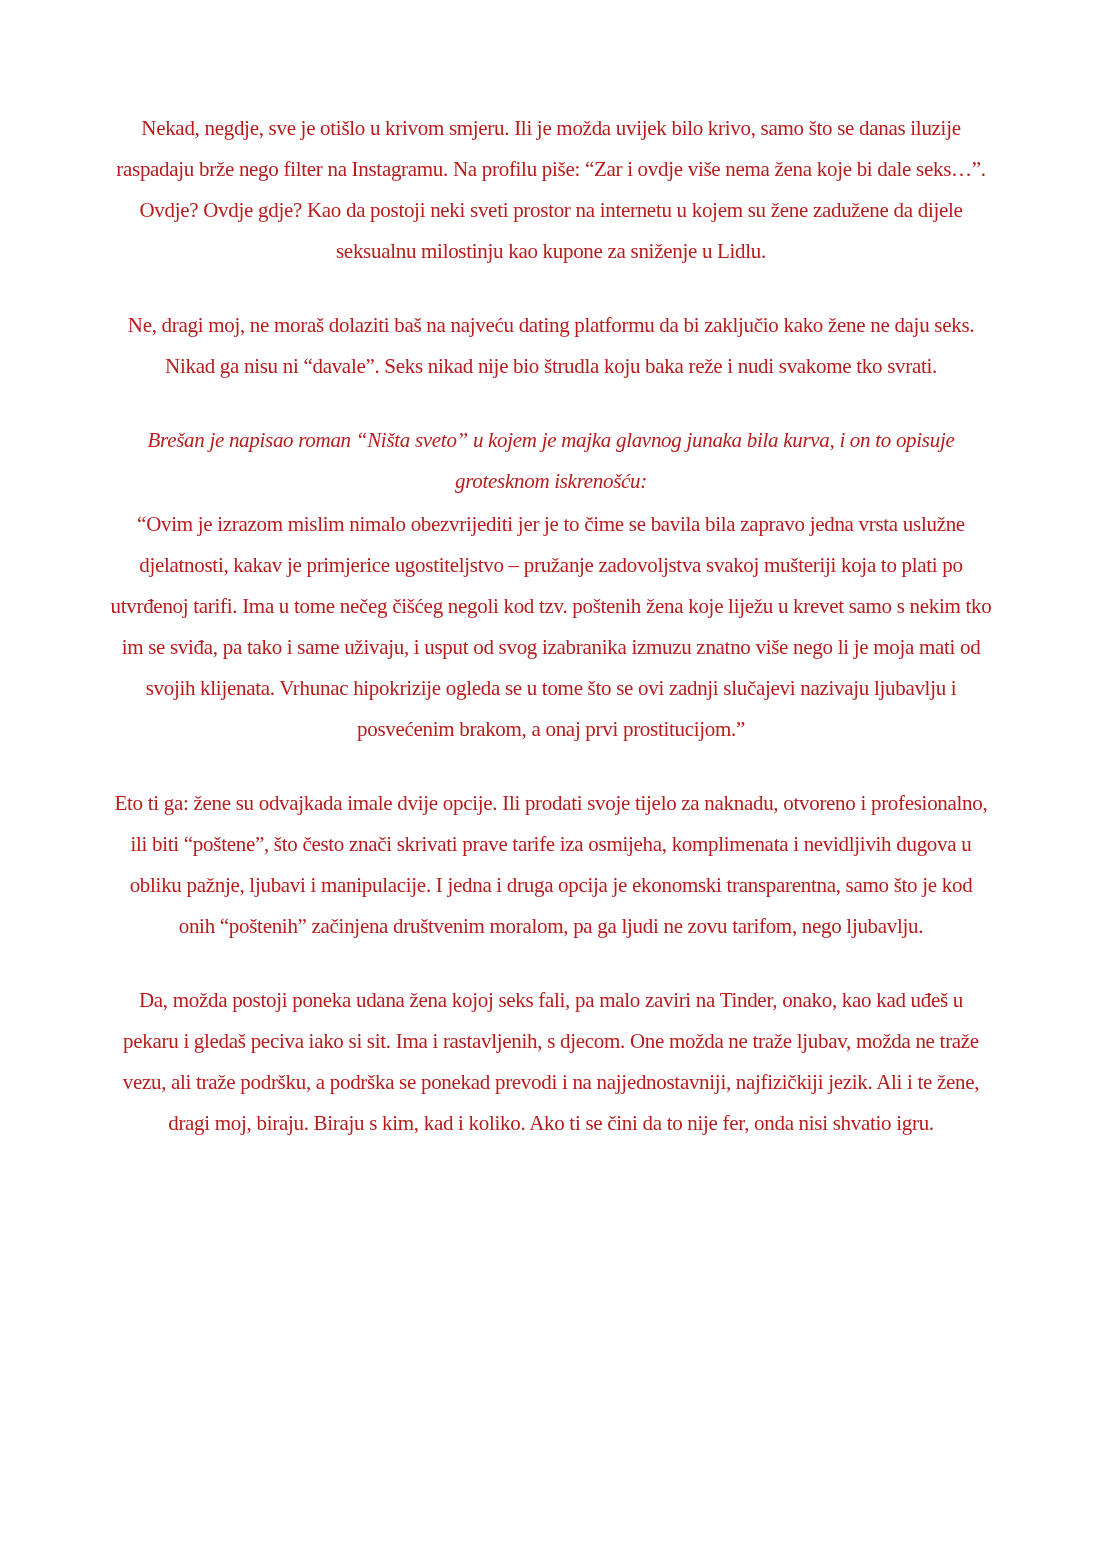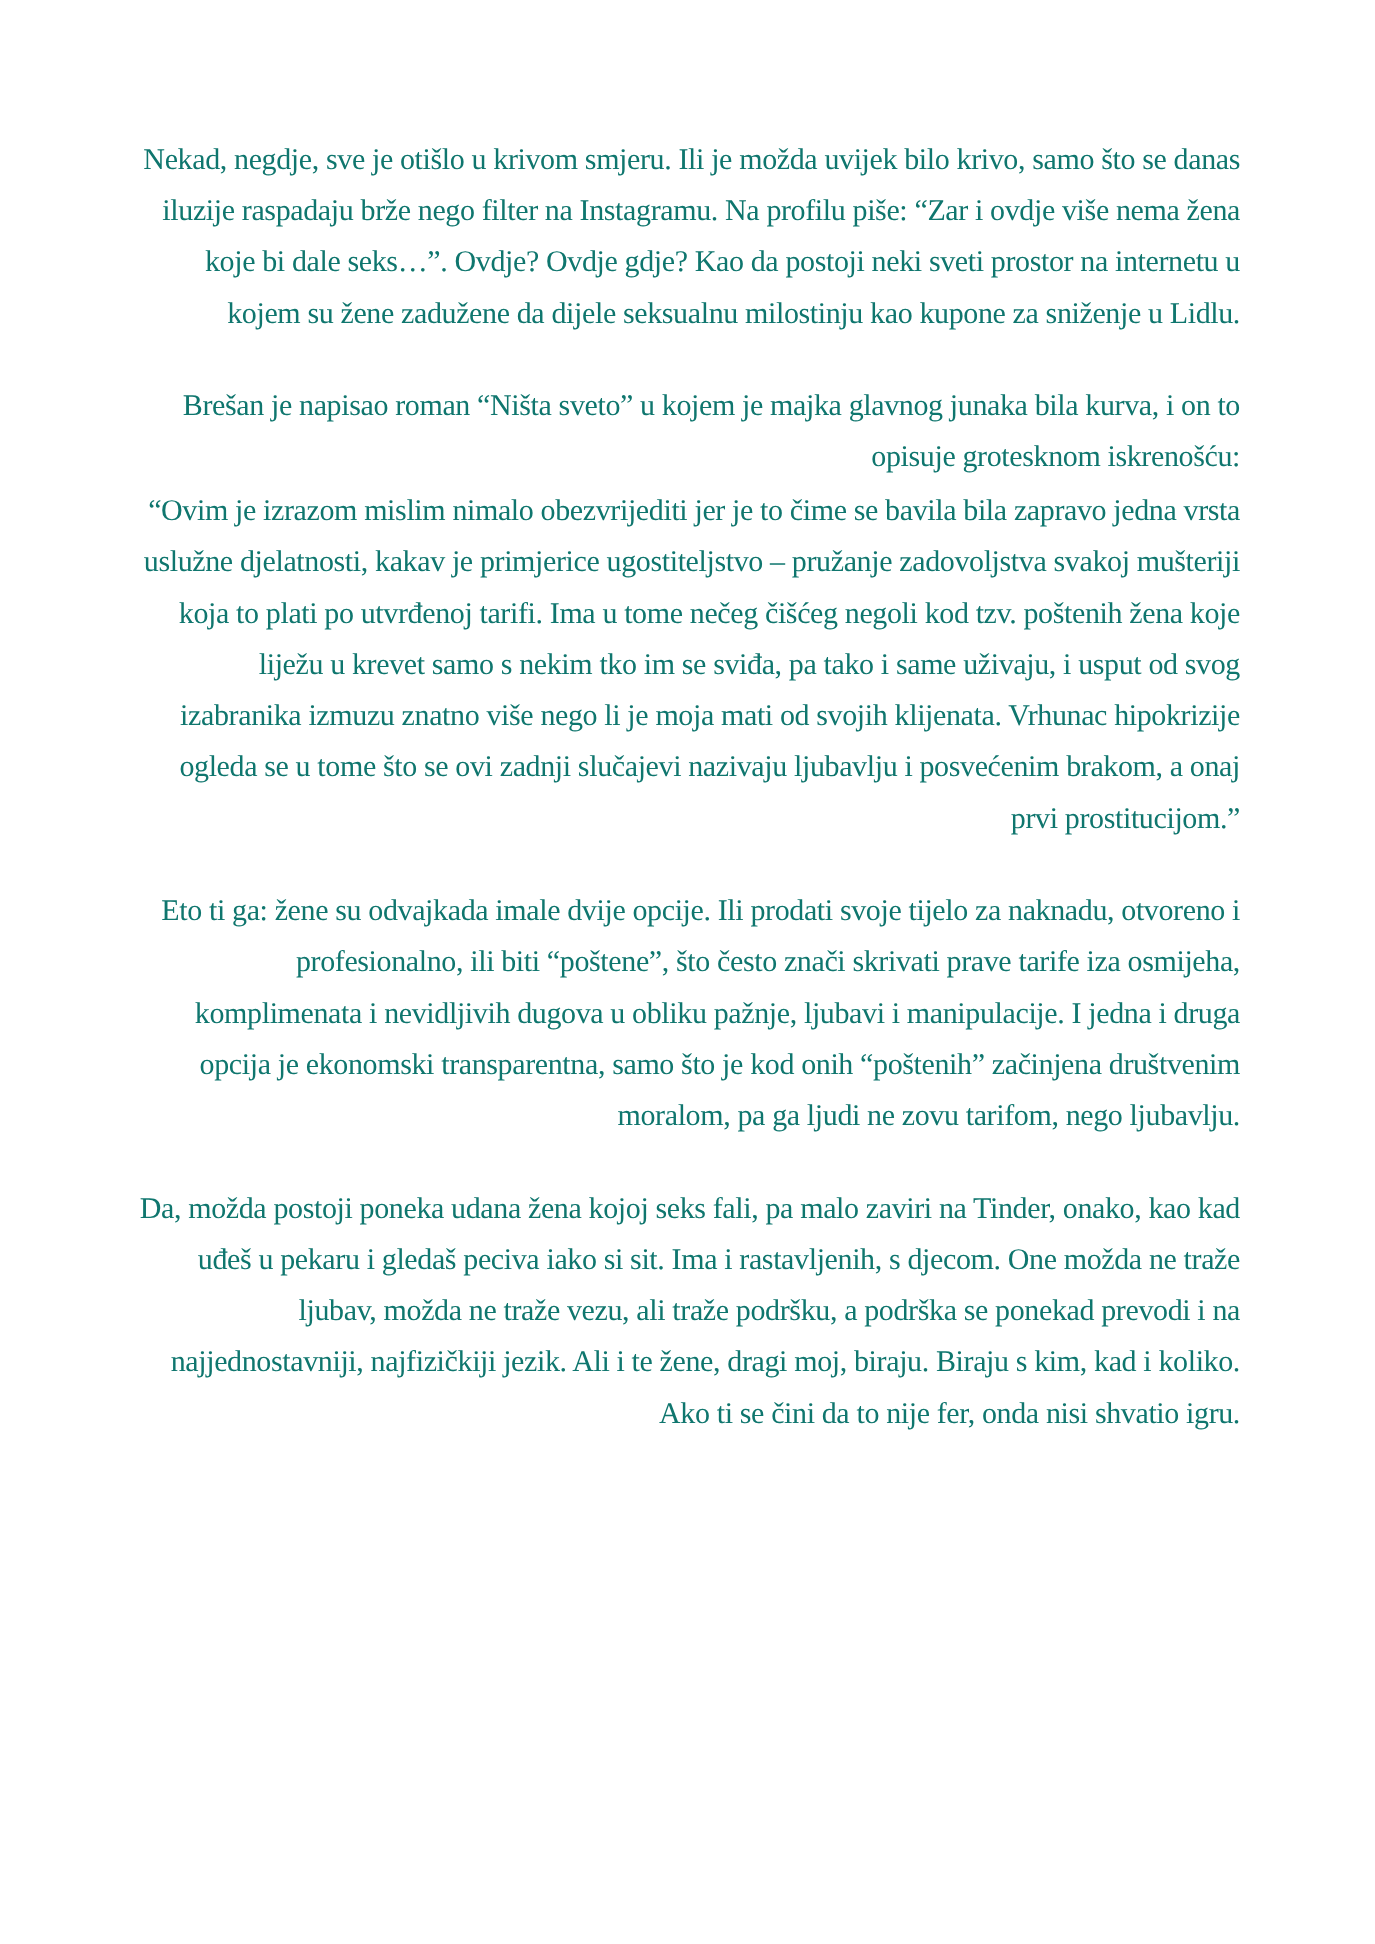--- a/index.html
+++ b/index.html
@@ -14,41 +14,43 @@
   }
   .page {
     box-sizing: border-box;
     width: 1100px;
     height: 1555px;
     background: #ffffff;
     padding: 108px 108px 0 110px;
   }
   .para {
     font-family: "Liberation Serif", serif;
-    font-size: 24px;
+    font-size: 21px;
     line-height: 41px;
     letter-spacing: -0.3px;
-    color: #0f766e;
+    color: #b91c1c;
     margin: 0 0 33px 0;
     max-width: 884px;
-    text-align: right;
+    text-align: center;
   }
   .para.quote-intro {
     margin-bottom: 2px;
+    font-style: italic;
   }
   .para.quote {
     margin-bottom: 33px;
   }
 </style>
 </head>
 <body>
 
 <article class="page">
   <p class="para">Nekad, negdje, sve je otišlo u krivom smjeru. Ili je možda uvijek bilo krivo, samo što se danas iluzije raspadaju brže nego filter na Instagramu. Na profilu piše: “Zar i ovdje više nema žena koje bi dale seks…”. Ovdje? Ovdje gdje? Kao da postoji neki sveti prostor na internetu u kojem su žene zadužene da dijele seksualnu milostinju kao kupone za sniženje u Lidlu.</p>
 
+  <p class="para">Ne, dragi moj, ne moraš dolaziti baš na najveću dating platformu da bi zaključio kako žene ne daju seks. Nikad ga nisu ni “davale”. Seks nikad nije bio štrudla koju baka reže i nudi svakome tko svrati.</p>
 
   <p class="para quote-intro">Brešan je napisao roman “Ništa sveto” u kojem je majka glavnog junaka bila kurva, i on to opisuje grotesknom iskrenošću:</p>
 
   <p class="para quote">“Ovim je izrazom mislim nimalo obezvrijediti jer je to čime se bavila bila zapravo jedna vrsta uslužne djelatnosti, kakav je primjerice ugostiteljstvo – pružanje zadovoljstva svakoj mušteriji koja to plati po utvrđenoj tarifi. Ima u tome nečeg čišćeg negoli kod tzv. poštenih žena koje liježu u krevet samo s nekim tko im se sviđa, pa tako i same uživaju, i usput od svog izabranika izmuzu znatno više nego li je moja mati od svojih klijenata. Vrhunac hipokrizije ogleda se u tome što se ovi zadnji slučajevi nazivaju ljubavlju i posvećenim brakom, a onaj prvi prostitucijom.”</p>
 
   <p class="para">Eto ti ga: žene su odvajkada imale dvije opcije. Ili prodati svoje tijelo za naknadu, otvoreno i profesionalno, ili biti “poštene”, što često znači skrivati prave tarife iza osmijeha, komplimenata i nevidljivih dugova u obliku pažnje, ljubavi i manipulacije. I jedna i druga opcija je ekonomski transparentna, samo što je kod onih “poštenih” začinjena društvenim moralom, pa ga ljudi ne zovu tarifom, nego ljubavlju.</p>
 
   <p class="para">Da, možda postoji poneka udana žena kojoj seks fali, pa malo zaviri na Tinder, onako, kao kad uđeš u pekaru i gledaš peciva iako si sit. Ima i rastavljenih, s djecom. One možda ne traže ljubav, možda ne traže vezu, ali traže podršku, a podrška se ponekad prevodi i na najjednostavniji, najfizičkiji jezik. Ali i te žene, dragi moj, biraju. Biraju s kim, kad i koliko. Ako ti se čini da to nije fer, onda nisi shvatio igru.</p>
 </article>
 

